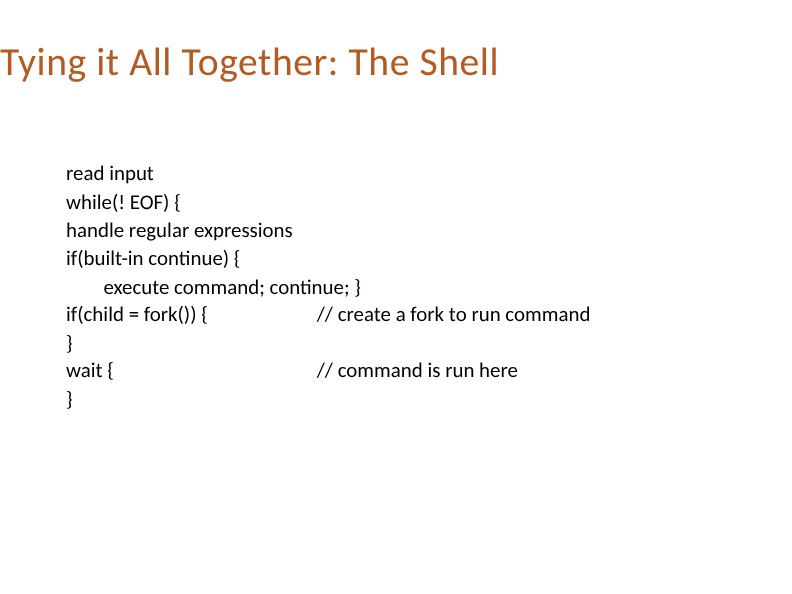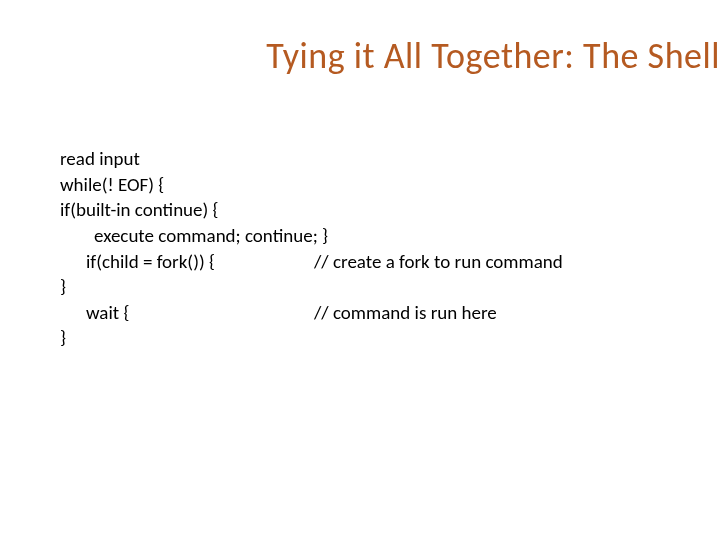--- a/index.html
+++ b/index.html
@@ -15,21 +15,21 @@
     width: 720px;
     height: 540px;
     position: relative;
     box-sizing: border-box;
   }
   .title {
     position: absolute;
     top: 34px;
     left: 0;
     width: 720px;
-    text-align: right;
+    text-align: left;
     font-size: 36px;
     color: #B55A21;
     font-weight: 400;
     letter-spacing: 0.5px;
   }
   .code-block {
     position: absolute;
     top: 146px;
     left: 60px;
     width: 600px;
@@ -40,37 +40,37 @@
   .line {
     white-space: pre;
   }
   .indent {
     display: inline-block;
     width: 34px;
   }
   .tab {
     display: inline-block;
     width: 170px;
-    margin-left: 26px;
   }
   .tab2 {
     display: inline-block;
     width: 58px;
   }
 </style>
 </head>
 <body>
 
 <div class="slide">
 
   <div class="title">Tying it All Together: The Shell</div>
 
   <div class="code-block">
     <div class="line"><span>read input</span></div>
     <div class="line"><span>while(! EOF) {</span></div>
+    <div class="line"><span>handle regular expressions</span></div>
     <div class="line"><span>if(built-in continue) {</span></div>
     <div class="line"><span class="indent"></span><span>execute command; continue; }</span></div>
     <div class="line"><span class="tab"><span>if(child = fork()) {</span></span><span class="tab2"></span><span>// create a fork to run command</span></div>
     <div class="line"><span>}</span></div>
     <div class="line"><span class="tab"><span>wait {</span></span><span class="tab2"></span><span>// command is run here</span></div>
     <div class="line"><span>}</span></div>
   </div>
 
 </div>
 

